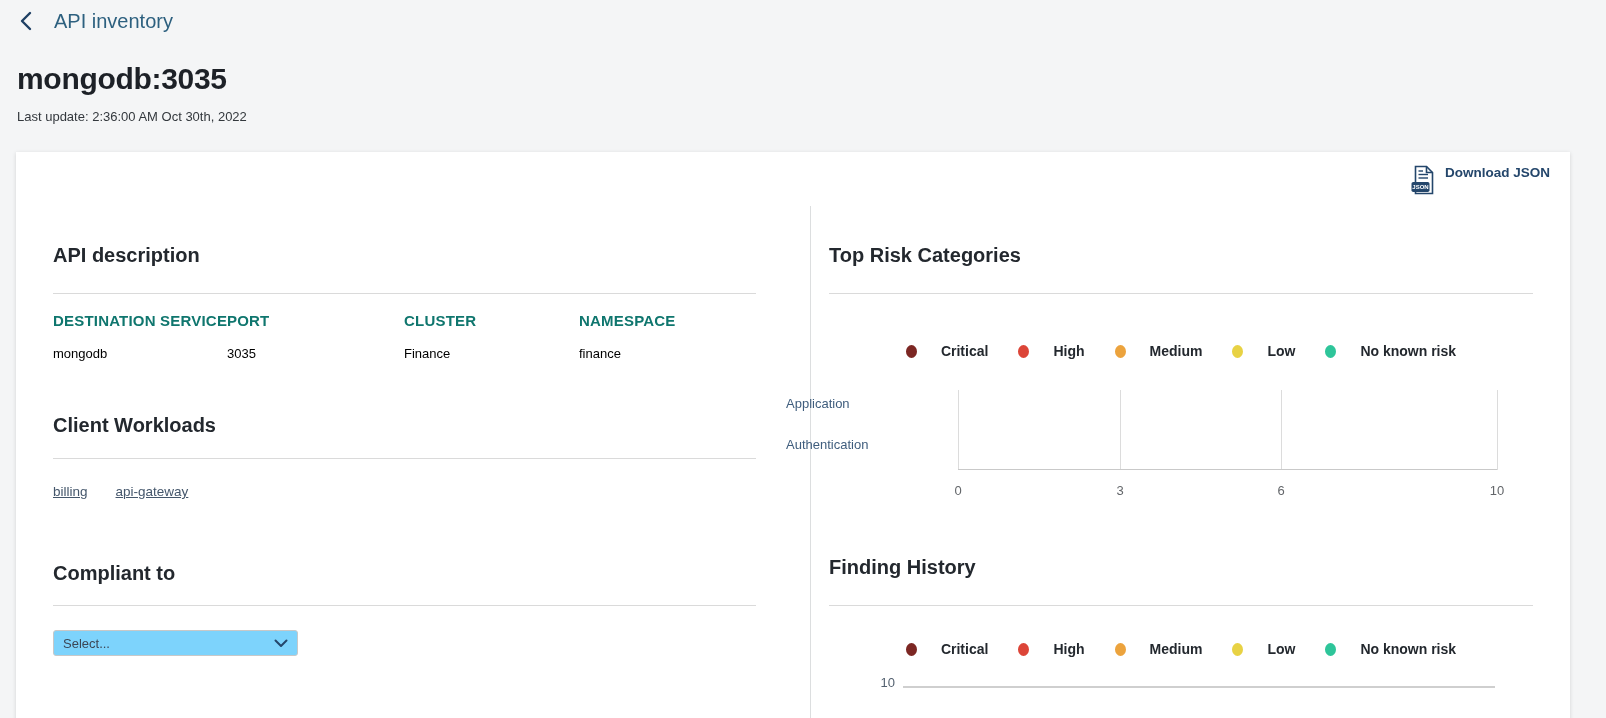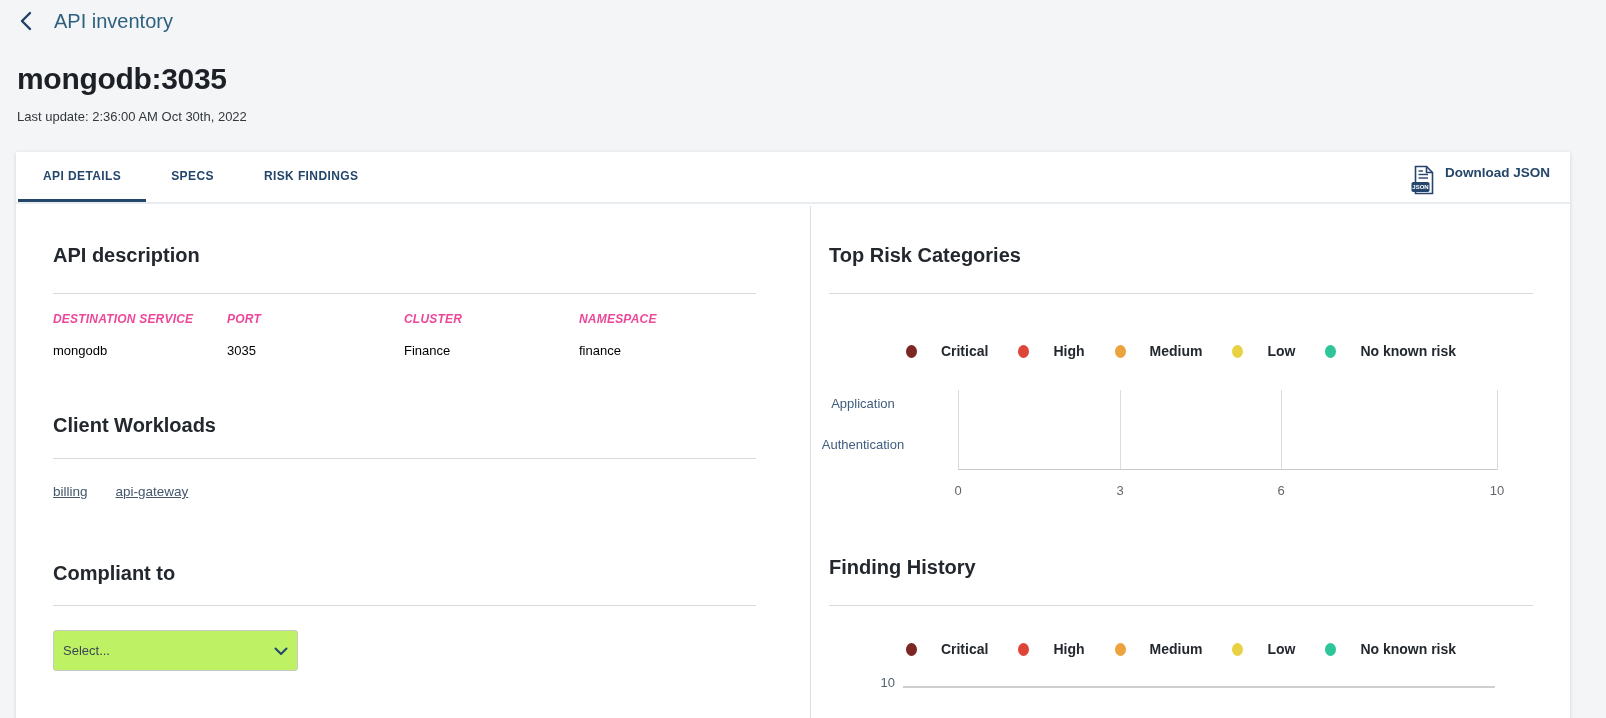--- a/index.html
+++ b/index.html
@@ -25,41 +25,41 @@
   .download { position:absolute; right:20px; top:13px; display:flex; align-items:flex-start; gap:9px; cursor:pointer; }
   .download-label { font-size:13.5px; font-weight:bold; color:#24466b; }
   .vdivider { position:absolute; left:794px; top:54px; bottom:0; width:1px; background:#dcdedf; }
 
   .section-h { position:absolute; font-size:20px; font-weight:bold; color:#23282e; }
   .hr { position:absolute; height:1px; background:#dadada; }
 
   
   .fields { position:absolute; left:37px; top:160px; width:703px; }
   .field { position:absolute; top:0; }
-  .field-label { font-size:12px; font-weight:bold; letter-spacing:.2px; color:#ec4899;font-style:italic; }
+  .field-label { font-size:15px; font-weight:bold; letter-spacing:.2px; color:#0f766e; }
   .field-value { margin-top:17px; font-size:13px; color:#000000; }
   .links-row { position:absolute; left:37px; top:332px; display:flex; gap:28px; }
   .wl-link { font-size:13.5px; color:#44566b; text-decoration:underline; cursor:pointer; }
-  .select-box { position:absolute; left:37px; top:478px; width:245px; height:41px; border:1px solid #c8c8c8;
-                border-radius:3px; background:#bef264; display:flex; align-items:center; justify-content:space-between;
+  .select-box { position:absolute; left:37px; top:478px; width:245px; height:26px; border:1px solid #c8c8c8;
+                border-radius:3px; background:#7dd3fc; display:flex; align-items:center; justify-content:space-between;
                 padding:0 9px; cursor:pointer; }
   .select-text { font-size:13px; color:#3c4654; }
 
   
   .legend { position:absolute; left:813px; width:704px; display:flex; justify-content:center; gap:30px; }
   .legend-item { display:flex; align-items:center; gap:24px; }
   .legend-dot { width:11px; height:13px; border-radius:50%; }
   .legend-label { font-size:14px; font-weight:bold; color:#23282e; }
 
   .plot { position:absolute; left:942px; top:238px; width:539px; height:80px; }
   .gridline-v { position:absolute; top:0; bottom:0; width:1px; background:#dcdcdc; }
   .plot-bottom { position:absolute; left:0; right:0; bottom:0; height:1px; background:#c9c9c9; }
   .bar-row { position:absolute; left:0; height:26px; }
   .bar { height:100%; }
-  .cat-label { position:absolute; left:770px; width:154px; text-align:center; font-size:13px; color:#3f5d7d; }
+  .cat-label { position:absolute; left:770px; width:154px; text-align:left; font-size:13px; color:#3f5d7d; }
   .xtick { position:absolute; top:331px; transform:translateX(-50%); font-size:13px; color:#63666a; }
 
   .fh-ytick { position:absolute; left:853px; top:523px; width:26px; text-align:right; font-size:13px; color:#546170; }
   .fh-gridline { position:absolute; left:887px; top:534px; width:592px; height:2px; background:#cfcfcf; }
 </style>
 </head>
 <body>
 
 <div class="page">
 
@@ -69,25 +69,20 @@
           <polyline points="12,3 4,11 12,19" fill="none" stroke="#1e3f63" stroke-width="2.4" stroke-linecap="round" stroke-linejoin="round"></polyline>
         </svg>
     </span>
     <span class="back-label">API inventory</span>
   </div>
   <div class="page-title">mongodb:3035</div>
   <div class="last-update">Last update: 2:36:00 AM Oct 30th, 2022</div>
 
   <div class="card">
 
-    <div class="tabbar">
-      <div class="tab active">API DETAILS</div>
-      <div class="tab">SPECS</div>
-      <div class="tab">RISK FINDINGS</div>
-    </div>
 
     <div class="download">
       <span>
         <svg width="26" height="30" viewBox="0 0 26 30">
           <path d="M5.5 1.5 h11 l6 6 v21 h-17 z" fill="#fff" stroke="#24466b" stroke-width="1.6"></path>
           <path d="M16.5 1.5 v6 h6" fill="none" stroke="#24466b" stroke-width="1.6"></path>
           <line x1="8.5" y1="6" x2="13" y2="6" stroke="#24466b" stroke-width="1.4"></line>
           <line x1="8.5" y1="9.5" x2="18" y2="9.5" stroke="#24466b" stroke-width="1.4"></line>
           <line x1="8.5" y1="13" x2="18" y2="13" stroke="#24466b" stroke-width="1.4"></line>
           <rect x="1.5" y="17" width="18" height="10" rx="1.8" fill="#24466b"></rect>

